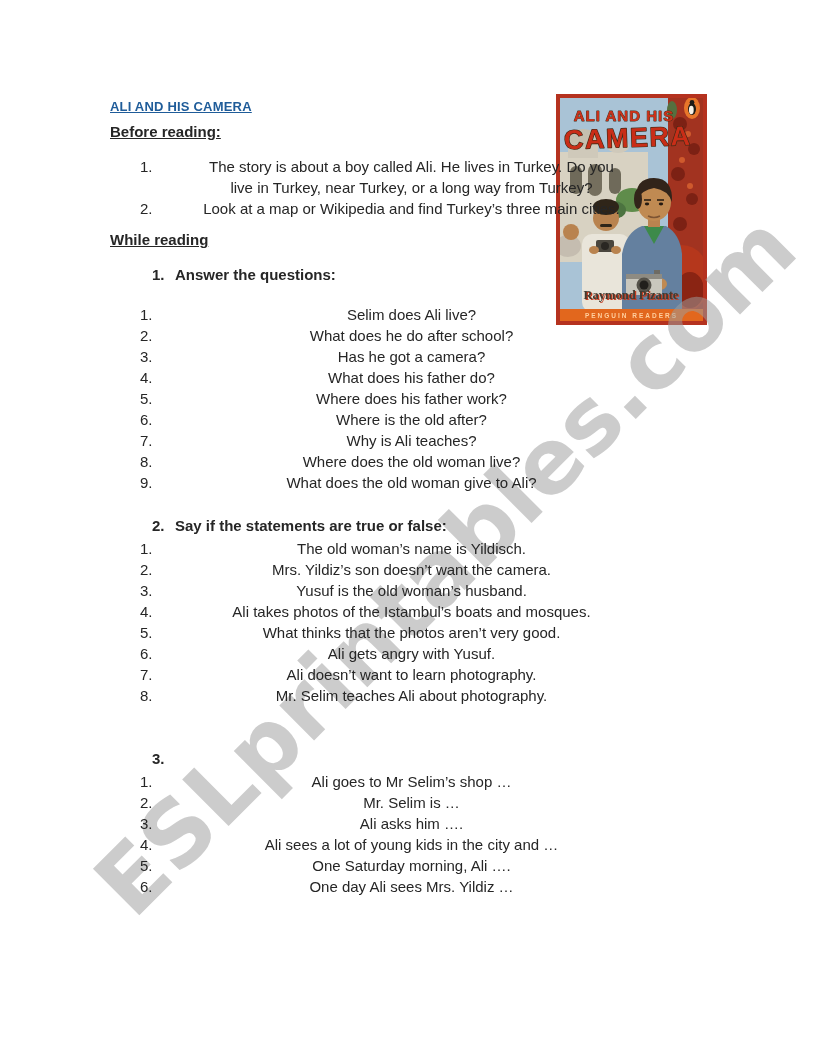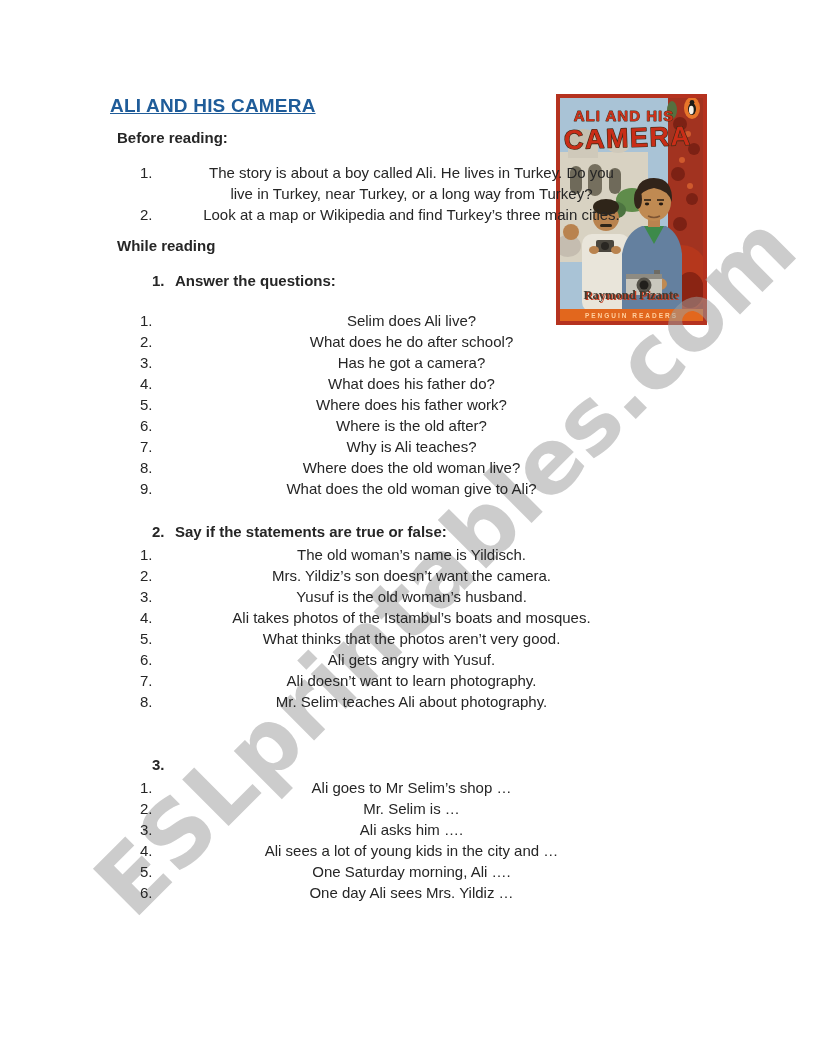--- a/index.html
+++ b/index.html
@@ -11,24 +11,24 @@
   .watermark{
     position:absolute;left:445px;top:565px;
     transform:translate(-50%,-50%) rotate(-45deg);
     font-family:"DejaVu Sans",sans-serif;font-weight:bold;font-size:90px;
     color:rgba(158,158,158,0.52);white-space:nowrap;z-index:2;pointer-events:none;
     letter-spacing:0px;
   }
   
   .content{position:absolute;left:110px;top:95px;width:640px;z-index:3;font-size:15px;line-height:21px;}
   .doc-title{
-    font-size:19px;font-weight:bold;color:#1f5c99;text-decoration:underline;
+    font-size:13px;font-weight:bold;color:#1f5c99;text-decoration:underline;
     margin:0 0 4px 0;display:inline-block;letter-spacing:0.2px;
   }
-  .subhead{font-weight:bold;margin:7px;}
+  .subhead{font-weight:bold;margin:0;text-decoration:underline;}
   .while-head{margin-top:10px;}
   .row{display:flex;}
   .num{width:23px;flex:none;}
   .txt{flex:1;white-space:pre-wrap;text-align:center;}
   .plain-list{margin:14px 0 0 30px;width:520px;}
   .ex-head{display:flex;font-weight:bold;margin-left:42px;}
   .ex-head .num{width:23px;}
   .ex1-head{margin-top:14px;}
   .ex1-list{margin:19px 0 0 30px;width:520px;}
   .ex2-head{margin-top:22px;}

